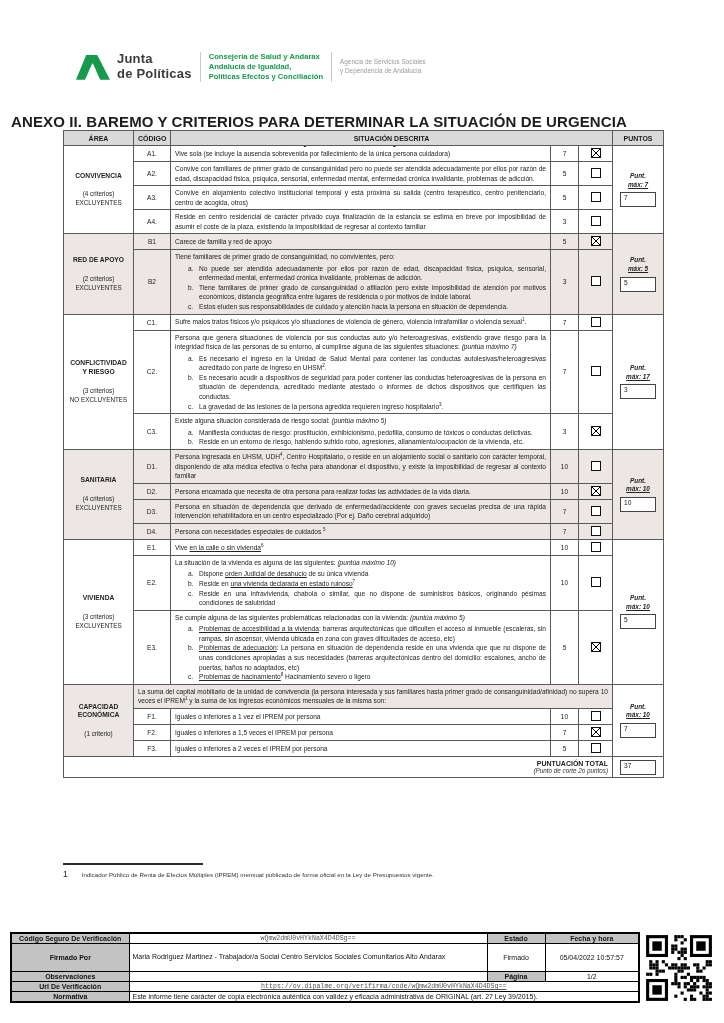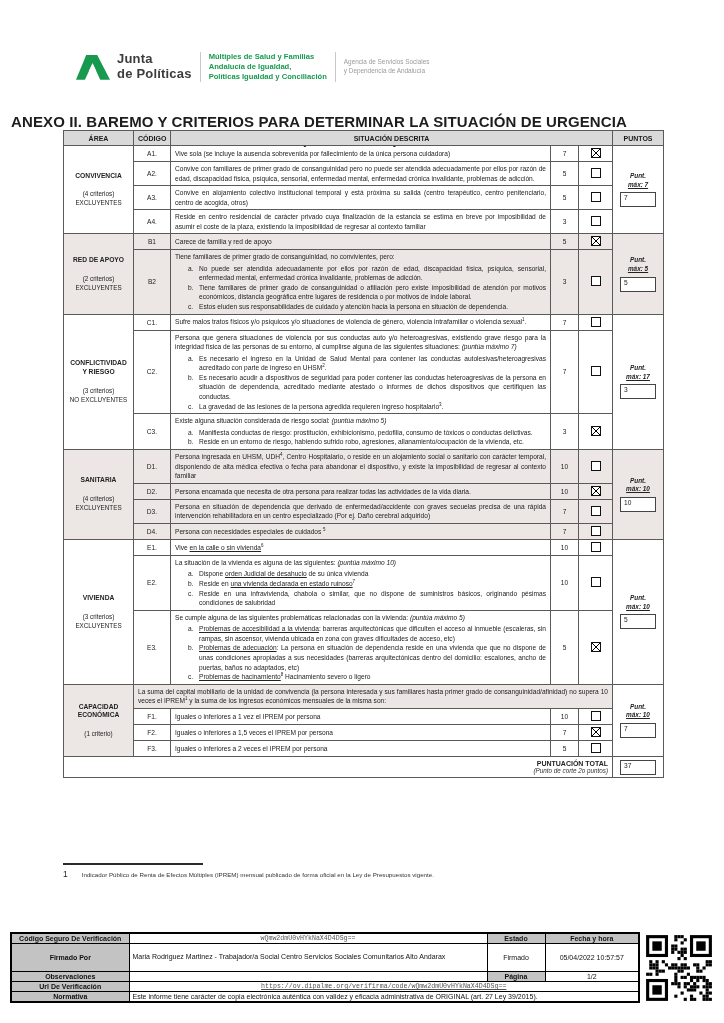--- a/index.html
+++ b/index.html
@@ -90,23 +90,23 @@
     <svg class="logo-a" viewBox="0 0 40 30">
       <path d="M12 1 L25 1 L40 30 L28.5 30 L19.5 10.5 L10.5 30 L0 30 Z" fill="#179a4d"></path>
       <path d="M19.5 10.5 L24 20 L15 20 Z" fill="#ffffff"></path>
     </svg>
     <div>
       <div class="junta-name">Junta</div>
       <div class="junta-name">de Políticas</div>
     </div>
     <div class="vdiv"></div>
     <div class="dept">
-      <div>Múltiples de Salud y Familias</div>
+      <div>Consejería de Salud y Andarax</div>
       <div>Andalucía de Igualdad,</div>
-      <div>Políticas Igualdad y Conciliación</div>
+      <div>Políticas Efectos y Conciliación</div>
     </div>
     <div class="vdiv"></div>
     <div class="agency">
       <div>Agencia de Servicios Sociales</div>
       <div>y Dependencia de Andalucía</div>
     </div>
   </div>
 
   <div class="doc-title">ANEXO II. BAREMO Y CRITERIOS PARA DETERMINAR LA SITUACIÓN DE URGENCIA SOCIAL (2ª VERSIÓN)</div>
 

